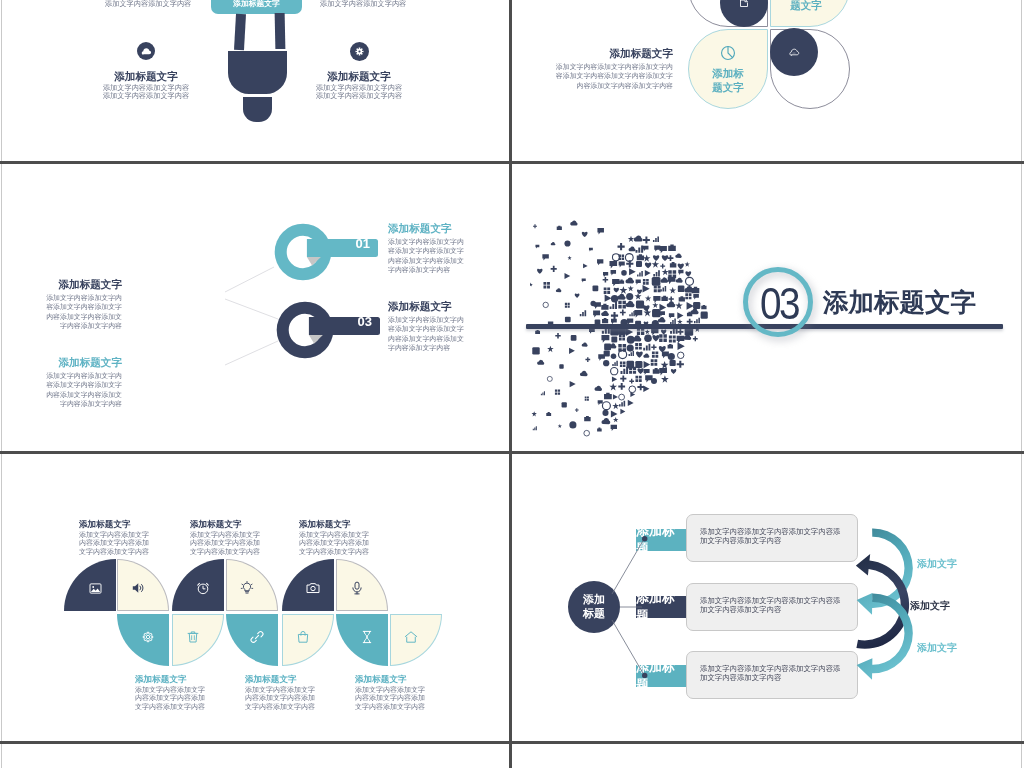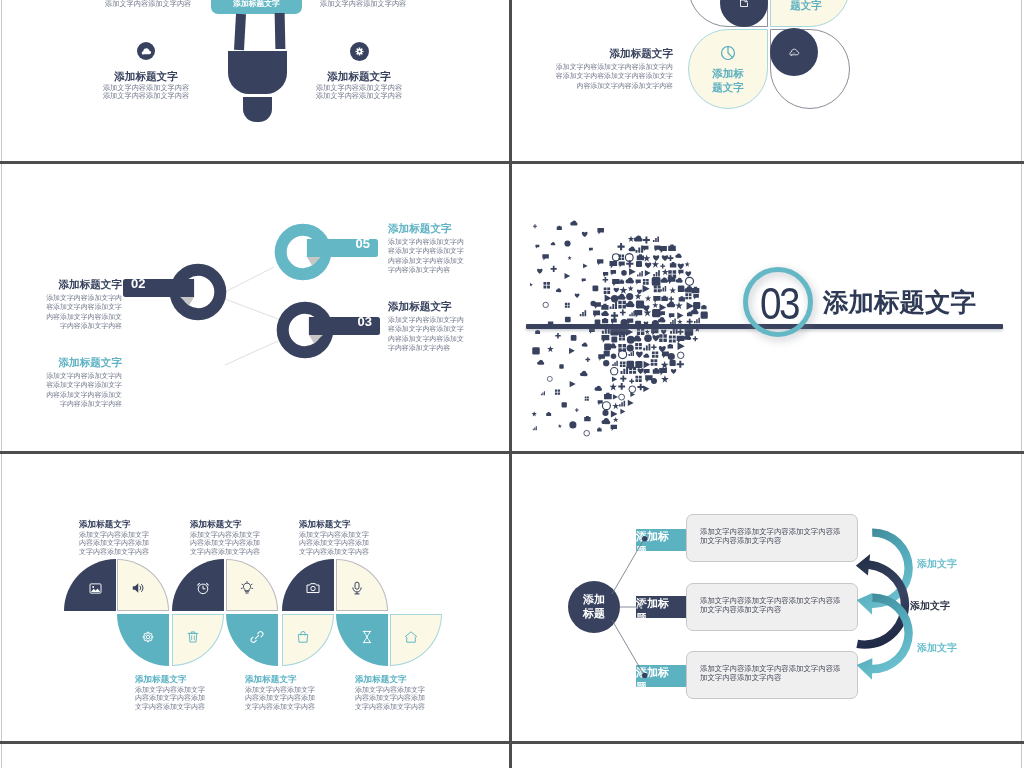--- a/index.html
+++ b/index.html
@@ -110,22 +110,22 @@
   .q-ttl{font-size:8.6px;line-height:1.05;margin-bottom:2px;}
   .q-bdy{font-size:7px;line-height:8.4px;white-space:nowrap;}
 
   
   .s6-links{position:absolute;left:0;top:0;z-index:5;pointer-events:none;}
   .s6-hub{position:absolute;left:55px;top:127px;width:52px;height:52px;
     border-radius:50%;background:#38425E;color:#fff;font-weight:bold;
     font-size:11px;line-height:1.25;display:flex;flex-direction:column;
     align-items:center;justify-content:center;}
   .s6-tag{position:absolute;left:123px;width:50px;height:22px;
-    display:flex;align-items:flex-start;justify-content:flex-end;padding-right:7px;
-    box-sizing:border-box;color:#fff;font-weight:bold;font-size:11px;}
+    display:flex;align-items:center;justify-content:flex-end;padding-right:7px;
+    box-sizing:border-box;color:#fff;font-weight:bold;font-size:13px;}
   .s6-tag-teal{background:#5cb2c0;}
   .s6-tag-navy{background:#38425E;}
   .s6-box{position:absolute;left:173px;width:172px;height:48px;
     background:#efefef;border:1px solid #c8c8c8;border-radius:7px;
     box-sizing:border-box;padding:12px 0 14px 13px;}
   .s6-bline{font-size:7.4px;line-height:9.4px;color:#44485a;white-space:nowrap;}
   .s6-arrows{position:absolute;left:343px;top:68px;}
   .s6-alabel{position:absolute;font-size:10px;font-weight:bold;line-height:1;}
   .s6-alabel-teal{color:#6cc0ce;left:404px;}
   .s6-alabel-navy{color:#2e3548;left:397px;}
@@ -233,39 +233,30 @@
       </g>
     </svg>
 
     <div class="keyitem" style="left:270px;top:57px;">
       <svg width="107" height="60" viewBox="0 0 107 60">
         <circle cx="31" cy="31" r="28.3" fill="#64B8C6"></circle>
         <rect x="20" y="17.9" width="86" height="18" rx="2.5" fill="#64B8C6"></rect>
         <path d="M 31 14.7 A 16.3 16.3 0 1 0 31 47.3 A 16.3 16.3 0 0 0 46.4 35.9 L 34.9 35.9 L 34.9 17.9 L 40.6 17.9 A 16.3 16.3 0 0 0 31 14.7 Z" fill="#fff"></path>
         <path d="M 34.9 35.9 L 48.9 35.9 L 40.1 44.5 Z" fill="#c6c6c6"></path>
       </svg>
-      <span class="keynum keynum-r">05</span>
+      <span class="keynum keynum-r">01</span>
     </div>
     <div class="s3-txt s3-txt-r" style="left:386px;top:59px;">
       <div class="s3-ttl tl">添加标题文字</div>
       <div class="s3-bdy bdy">添加文字内容添加文字内</div>
       <div class="s3-bdy bdy">容添加文字内容添加文字</div>
       <div class="s3-bdy bdy">内容添加文字内容添加文</div>
       <div class="s3-bdy bdy">字内容添加文字内容</div>
     </div>
 
-    <div class="keyitem" style="left:120px;top:97px;">
-      <svg width="107" height="60" viewBox="0 0 107 60" style="transform:scaleX(-1);">
-        <circle cx="31" cy="31" r="28.3" fill="#38425E"></circle>
-        <rect x="20" y="17.9" width="86" height="18" rx="2.5" fill="#38425E"></rect>
-        <path d="M 31 14.7 A 16.3 16.3 0 1 0 31 47.3 A 16.3 16.3 0 0 0 46.4 35.9 L 34.9 35.9 L 34.9 17.9 L 40.6 17.9 A 16.3 16.3 0 0 0 31 14.7 Z" fill="#fff"></path>
-        <path d="M 34.9 35.9 L 48.9 35.9 L 40.1 44.5 Z" fill="#c6c6c6"></path>
-      </svg>
-      <span class="keynum keynum-l">02</span>
-    </div>
     <div class="s3-txt s3-txt-l" style="left:-65px;top:115px;">
       <div class="s3-ttl ttl">添加标题文字</div>
       <div class="s3-bdy bdy">添加文字内容添加文字内</div>
       <div class="s3-bdy bdy">容添加文字内容添加文字</div>
       <div class="s3-bdy bdy">内容添加文字内容添加文</div>
       <div class="s3-bdy bdy">字内容添加文字内容</div>
     </div>
 
     <div class="keyitem" style="left:272px;top:135px;">
       <svg width="107" height="60" viewBox="0 0 107 60">

